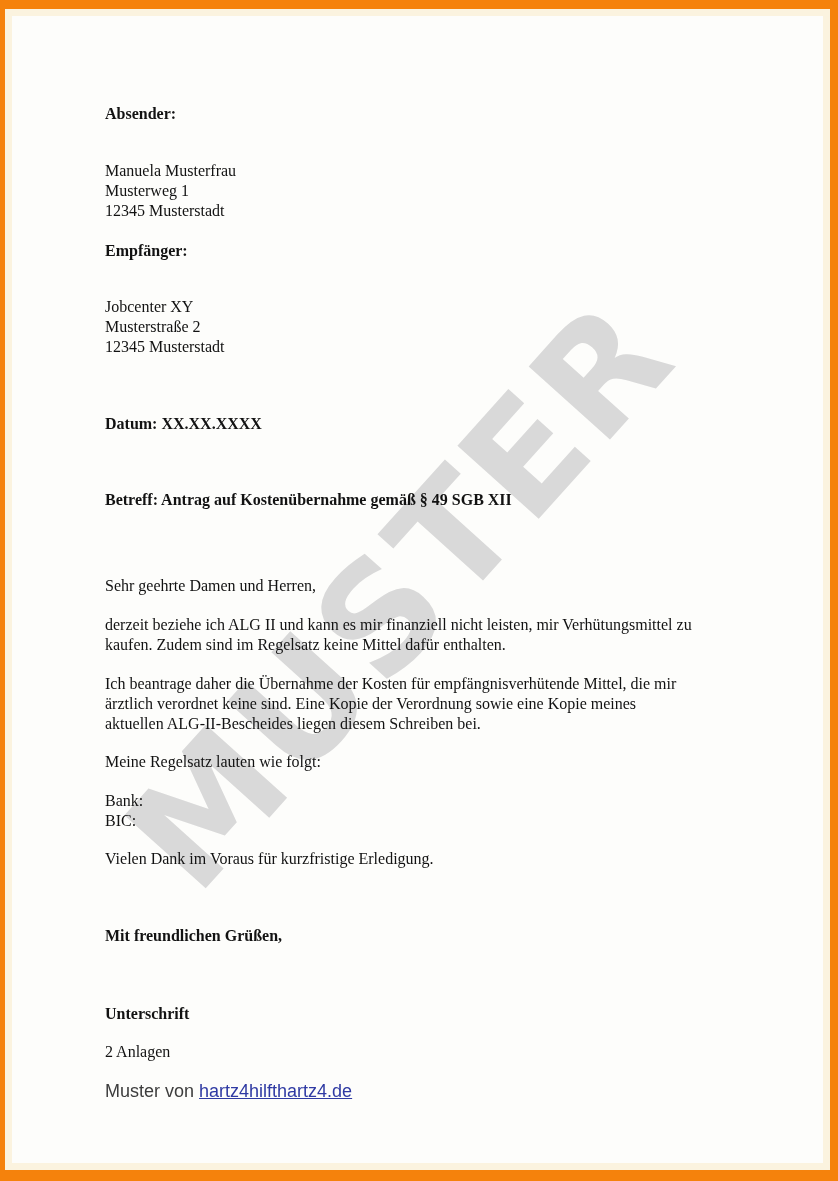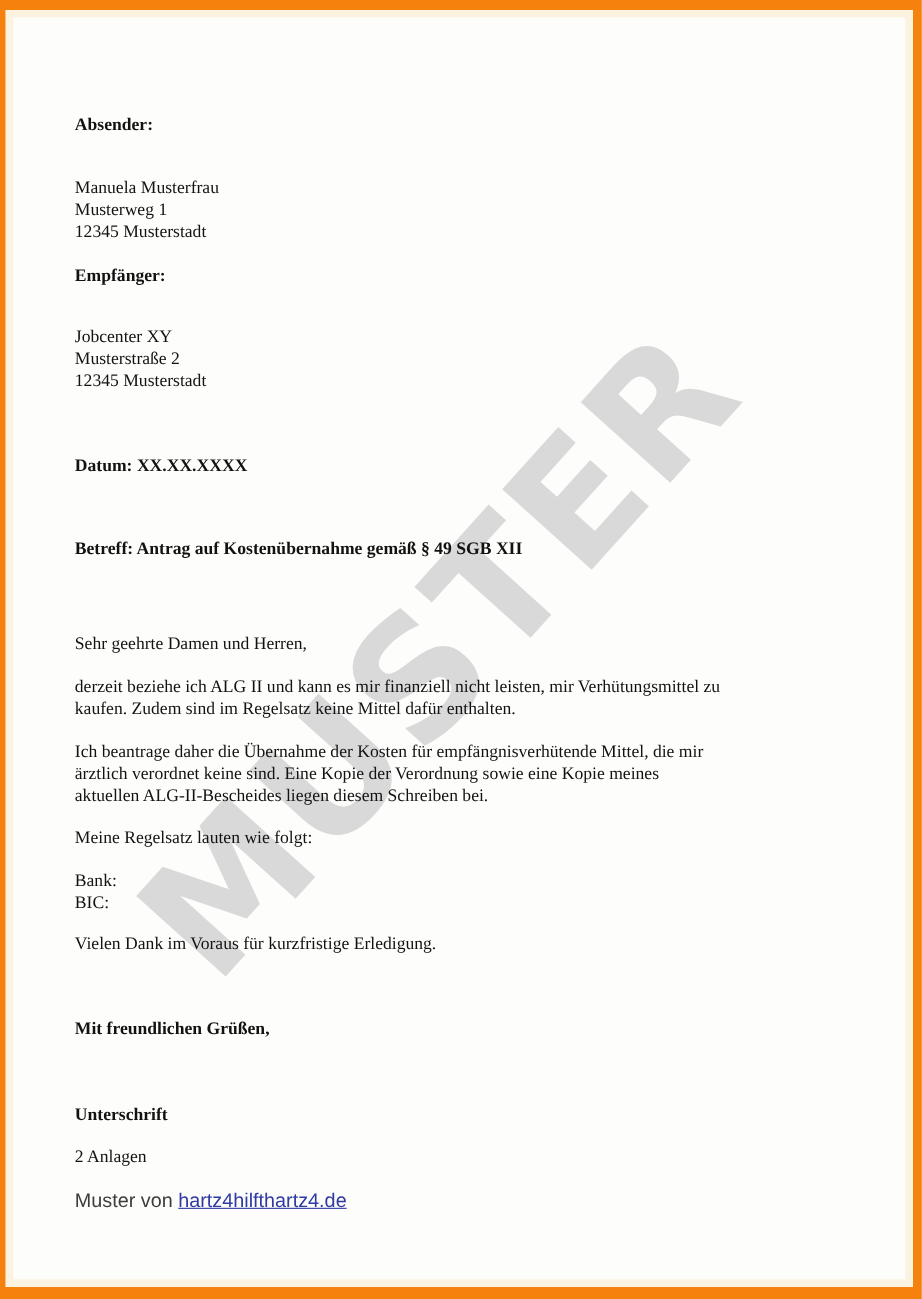--- a/index.html
+++ b/index.html
@@ -38,21 +38,21 @@
     letter-spacing: 4px;
     color: var(--watermark);
     white-space: nowrap;
     z-index: 0;
     user-select: none;
   }
   .content {
     position: absolute;
     inset: 0;
     z-index: 1;
-    padding: 95px 96px 0 63px;
+    padding: 95px 96px 0 100px;
     font-size: 16px;
     line-height: 20px;
     color: var(--text);
   }
   .bold { font-weight: bold; }
   .sender-address   { margin-top: 37px; }
   .recipient-label  { margin-top: 20px; }
   .recipient-address{ margin-top: 36px; }
   .date-line  { margin-top: 57px; text-align: left; font-weight: bold; }
   .subject    { margin-top: 56px; font-weight: bold; }

